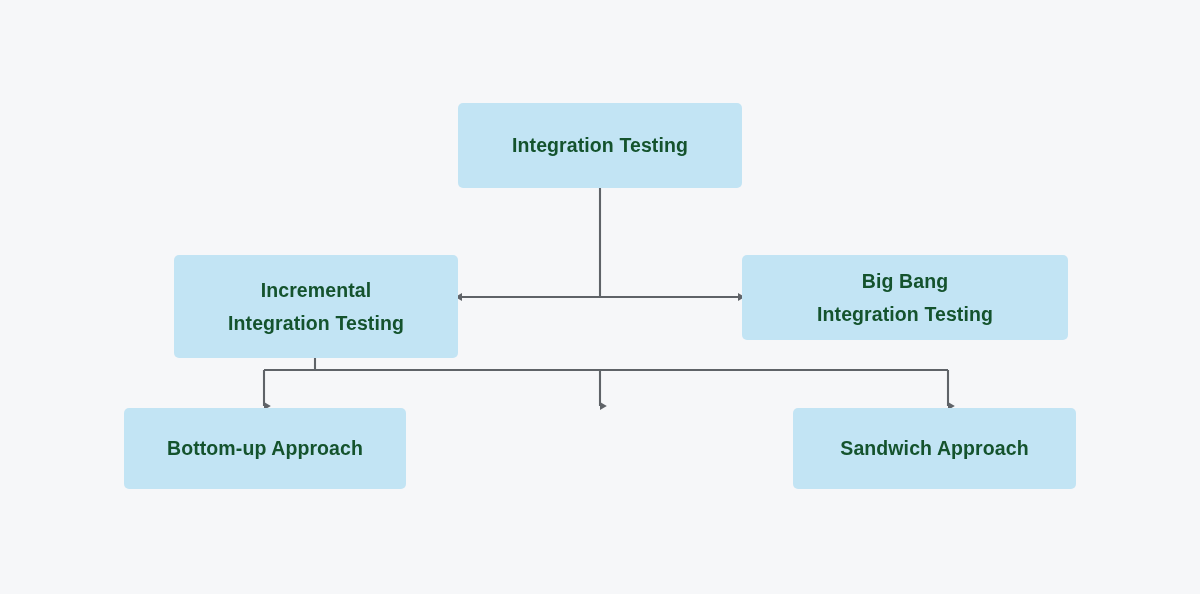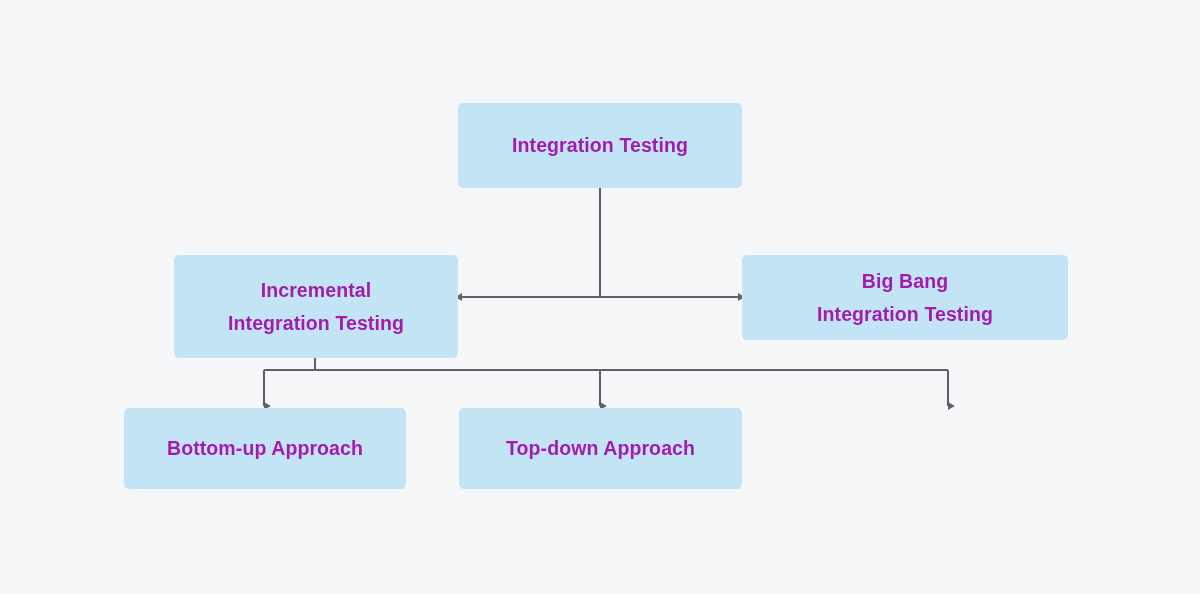--- a/index.html
+++ b/index.html
@@ -30,21 +30,21 @@
   }
   .node {
     position: absolute;
     box-sizing: border-box;
     background: #c2e4f4;
     border-radius: 5px;
     display: flex;
     align-items: center;
     justify-content: center;
     text-align: center;
-    color: #a21caf;
+    color: #14532d;
     font-size: 19.5px;
     font-weight: 600;
     line-height: 1.68;
     letter-spacing: 0.1px;
     padding: 0 10px;
     z-index: 2;
   }
   .node .node-label {
     display: block;
     white-space: pre-line;
@@ -103,18 +103,18 @@
 
   <div class="node node-right">
     <span class="node-label">Big Bang
 Integration Testing</span>
   </div>
 
   <div class="node node-leaf-1">
     <span class="node-label">Bottom-up Approach</span>
   </div>
 
-  <div class="node node-leaf-2">
-    <span class="node-label">Top-down Approach</span>
+
+  <div class="node node-leaf-3">
+    <span class="node-label">Sandwich Approach</span>
   </div>
-
 
 </div>
 
 </body></html>

